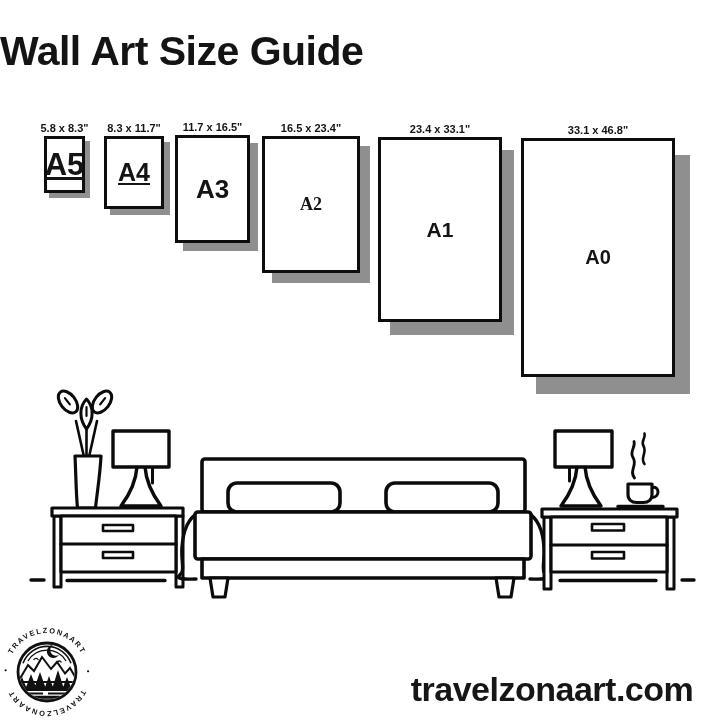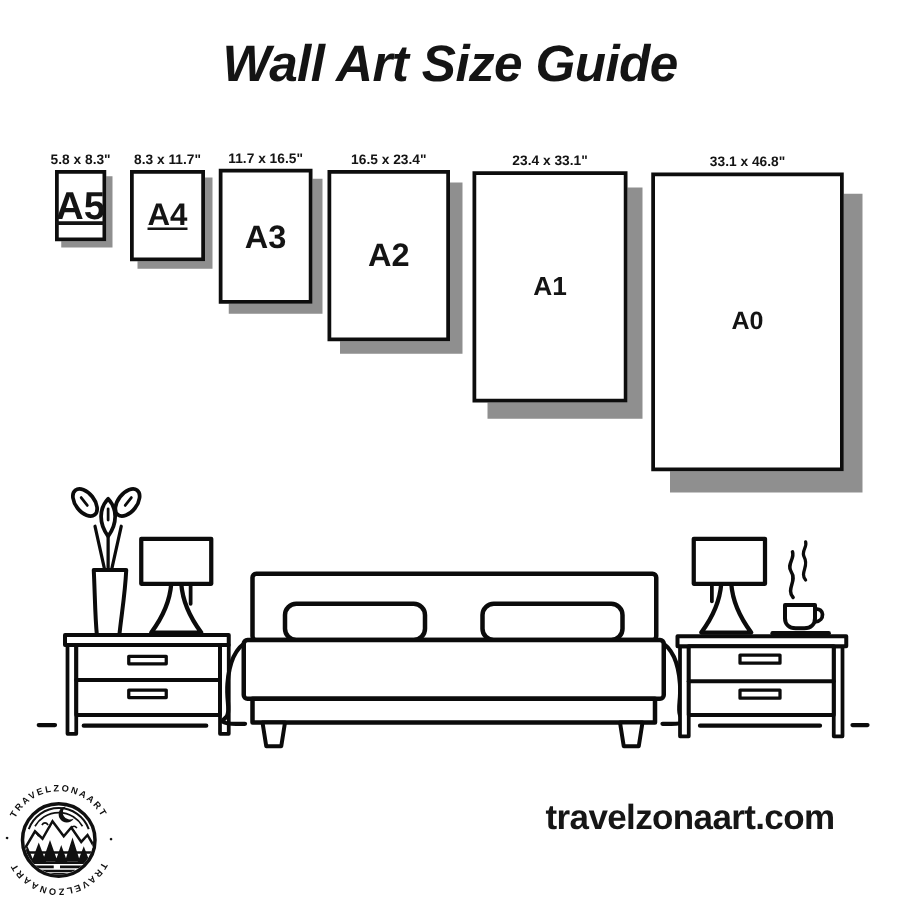--- a/index.html
+++ b/index.html
@@ -1,50 +1,50 @@
 <!DOCTYPE html>
 <html><head>
 <meta charset="utf-8">
 <style>
   html,body{margin:0;padding:0;}
   body{
     width:720px;height:720px;position:relative;overflow:hidden;
     background:#ffffff;font-family:"Liberation Sans",sans-serif;color:#111;
   }
   .page-title{
-    position:absolute;top:28px;left:0;width:720px;text-align:center;
-    font-size:41px;font-weight:800;letter-spacing:-0.5px;color:#141414;white-space:nowrap;font-style:italic;
+    position:absolute;top:28px;left:0;width:720px;
+    font-size:41px;font-weight:800;letter-spacing:-0.5px;color:#141414;white-space:nowrap;
   }
   .paper{
     position:absolute;box-sizing:border-box;background:#fff;border:3px solid #0d0d0d;
     display:flex;align-items:center;justify-content:center;font-weight:700;color:#141414;
   }
   .paper .dims{
     position:absolute;bottom:100%;left:50%;transform:translateX(-50%);
     margin-bottom:5px;font-size:11px;font-weight:700;white-space:nowrap;color:#141414;
   }
   .a5{left:44px;top:136px;width:41px;height:57px;box-shadow:5px 5px 0 #8f8f8f;}
   .a4{left:104px;top:136px;width:60px;height:73px;box-shadow:6px 6px 0 #8f8f8f;}
   .a3{left:175px;top:135px;width:75px;height:108px;box-shadow:8px 8px 0 #8f8f8f;}
   .a2{left:262px;top:136px;width:98px;height:137px;box-shadow:10px 10px 0 #8f8f8f;}
   .a1{left:378px;top:137px;width:124px;height:185px;box-shadow:12px 13px 0 #8f8f8f;}
   .a0{left:521px;top:138px;width:154px;height:239px;box-shadow:15px 17px 0 #8f8f8f;}
   .a5 .size-letter{font-size:31px;text-decoration:underline;}
   .a4 .size-letter{font-size:25px;text-decoration:underline;}
   .a3 .size-letter{font-size:26px;}
-  .a2 .size-letter{font-size:26px;}
+  .a2 .size-letter{font-size:18px;font-family:Liberation Serif, serif;}
   .a1 .size-letter{font-size:21px;}
   .a0 .size-letter{font-size:20px;}
   .scene{position:absolute;left:0;top:0;width:720px;height:720px;}
   .ink{stroke:#0b0b0b;fill:none;stroke-width:3.5;stroke-linecap:round;stroke-linejoin:round;}
   .ink-w{stroke:#0b0b0b;fill:#ffffff;stroke-width:3.5;stroke-linecap:round;stroke-linejoin:round;}
   .thin{stroke-width:2.6;}
   .site-text{
-    position:absolute;top:638px;left:392px;width:320px;text-align:center;
-    font-size:28px;font-weight:800;letter-spacing:-0.5px;color:#161616;white-space:nowrap;
+    position:absolute;top:670px;left:392px;width:320px;text-align:center;
+    font-size:34px;font-weight:800;letter-spacing:-0.5px;color:#161616;white-space:nowrap;
   }
   .logo-text{font-size:7.4px;font-weight:700;letter-spacing:1.6px;fill:#101010;}
 </style>
 </head>
 <body>
 
 <div class="page-title">Wall Art Size Guide</div>
 
 <div class="paper a5">
   <div class="dims">5.8 x 8.3"</div>

